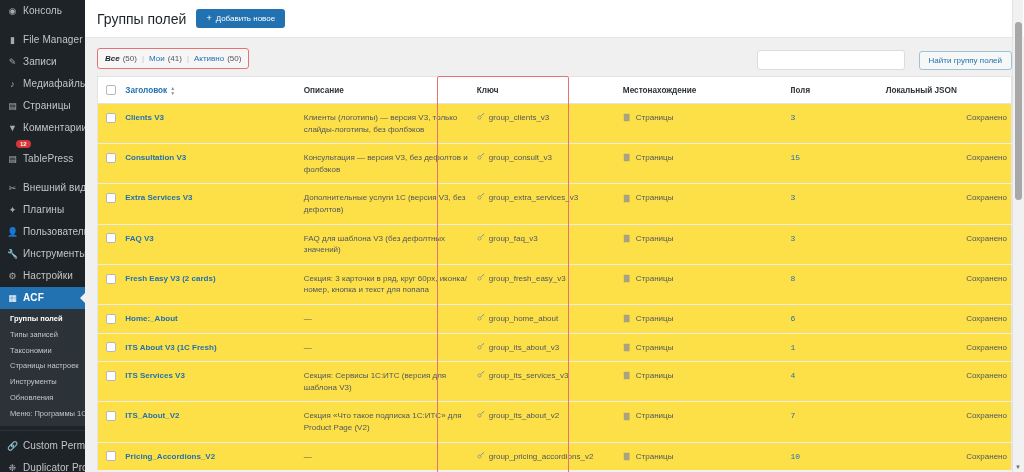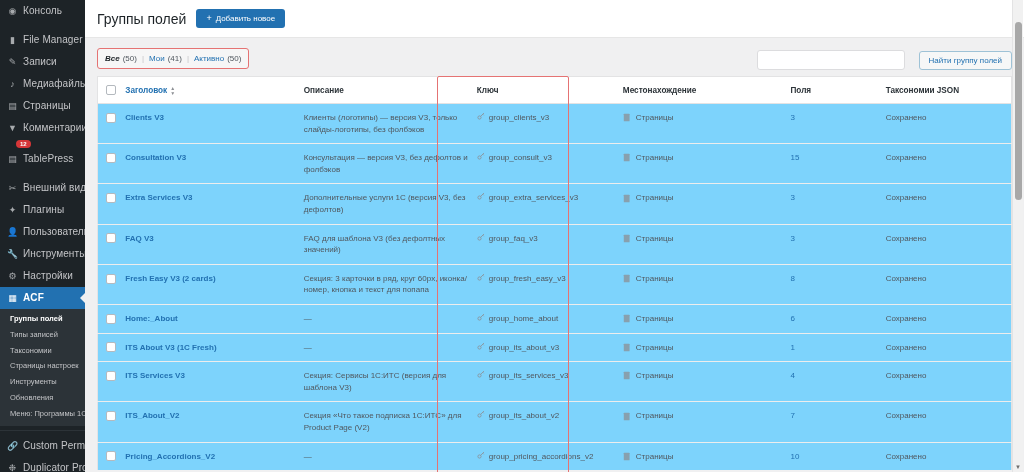--- a/index.html
+++ b/index.html
@@ -93,38 +93,38 @@
   }
   .btn-secondary {
     background: #f6f7f7; color: #2271b1; border: 1px solid #9ec2d6;
     border-radius: 3px; font-size: 8px; padding: 4px 9px; cursor: pointer;
     white-space: nowrap;
   }
 
   
   .table-wrap { margin: 0 12px 0 12px; position: relative; }
   table.wp-list { width: 100%; border-collapse: collapse;
-    background: #7dd3fc; border: 1px solid #e3e3e4; border-bottom: none;
+    background: #fde047; border: 1px solid #e3e3e4; border-bottom: none;
     table-layout: fixed; }
   table.wp-list thead th {
     background: #fff; font-size: 8.2px; color: #2c3338; font-weight: 700;
     text-align: left; padding: 8px 4px; border-bottom: 1px solid #e3e3e4;
     vertical-align: middle;
   }
   table.wp-list td {
     font-size: 8px; color: #50575e; padding: 8px 4px;
     border-top: 1px solid #ededed; vertical-align: top; line-height: 1.45;
   }
   .col-cb { width: 22px; padding-left: 8px !important; }
   .col-title { width: 165px; }
   .col-desc { width: 160px; }
   .col-key { width: 135px; }
   .col-loc { width: 155px; }
-  .col-fields { width: 88px; }
-  .col-json { width: 120px; }
+  .col-fields { width: 88px; font-family: Liberation Mono, monospace; }
+  .col-json { width: 120px; text-align: right; }
 
   .cb {
     width: 10px; height: 10px; border: 1px solid #b4b9be;
     border-radius: 2px; background: #fff; display: inline-block;
     vertical-align: middle; cursor: pointer;
   }
   .row-title a {
     color: #2271b1; text-decoration: none; font-weight: 700; font-size: 8px;
   }
   .sortlink { color: #2271b1; text-decoration: none; display:inline-flex; gap:3px; align-items:center;}
@@ -288,21 +288,21 @@
                 <span class="sort-arrows">
                     <i>▲</i>
                     <i>▼</i>
                   </span>
               </a>
             </th>
             <th class="col-desc">Описание</th>
             <th class="col-key">Ключ</th>
             <th class="col-loc">Местонахождение</th>
             <th class="col-fields">Поля</th>
-            <th class="col-json">Таксономии JSON</th>
+            <th class="col-json">Локальный JSON</th>
           </tr>
         </thead>
         <tbody id="tbody">
             <tr>
               <td class="col-cb"><span class="cb"></span></td>
               <td class="col-title row-title"><a href="#">Clients V3</a></td>
               <td class="col-desc">Клиенты (логотипы) — версия V3, только слайды-логотипы, без фолбэков</td>
               <td class="col-key">
                 <span class="key-cell">
                   <span class="key-icon"><svg width="8" height="8" viewBox="0 0 16 16">

